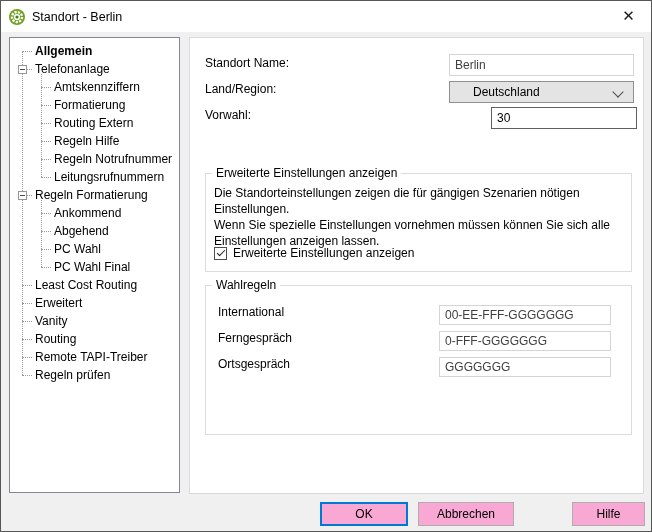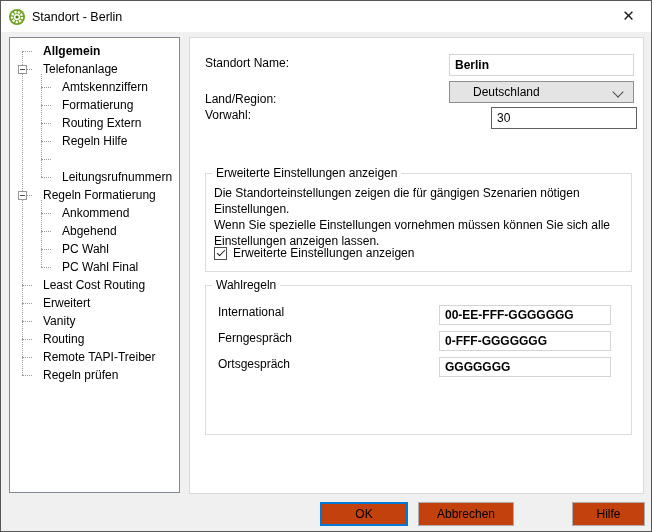--- a/index.html
+++ b/index.html
@@ -23,33 +23,33 @@
   .vl-g1{left:31px;top:36px;height:103px;}
   .vl-g2{left:31px;top:162px;height:67px;}
   .trow{height:18px;display:flex;align-items:center;position:relative;white-space:nowrap;}
   .trow.sel .tlabel{font-weight:bold;}
   .hdots{border-top:1px dotted #9a9a9a;height:0;flex:none;}
   .hdots.l0{margin-left:12px;width:10px;}
   .hdots.l1{margin-left:31px;width:10px;}
   .hdots.short{margin-left:0;width:5px;}
   .ebox{flex:none;margin-left:8px;width:9px;height:9px;box-sizing:border-box;border:1px solid #969696;background:#fff;position:relative;}
   .ebox::after{content:"";position:absolute;left:1px;right:1px;top:3px;border-top:1px solid #4c4c4c;}
-  .tlabel{margin-left:11px;}
+  .tlabel{margin-left:3px;}
   
   .rightpanel{
     position:absolute;left:188px;top:36px;width:455px;height:457px;box-sizing:border-box;
     background:#fff;border:1px solid #d9d9d9;
   }
   .flabel{position:absolute;height:22px;line-height:22px;left:15px;}
   .txt{
     position:absolute;box-sizing:border-box;height:22px;background:#fff;
     font-family:"Liberation Sans","DejaVu Sans",sans-serif;font-size:12px;
     border:1px solid #d4d4d4;padding:0 5px;color:#000;outline:none;
   }
-  .txt.disabled{color:#000000;border-color:#d4d4d4;font-weight:bold;}
+  .txt.disabled{color:#404040;border-color:#d4d4d4;}
   .txt.active{border-color:#5f5f5f;color:#000;}
   .combo{
     position:absolute;left:259px;top:43px;width:185px;height:22px;box-sizing:border-box;
     background:#e4e4e4;border:1px solid #8f8f8f;display:flex;align-items:center;padding-left:23px;cursor:default;
   }
   .chev{position:absolute;right:11px;top:6px;width:7px;height:7px;border-right:1.4px solid #4d4d4d;border-bottom:1.4px solid #4d4d4d;transform:rotate(45deg);}
   .gbox{position:absolute;left:15px;width:427px;box-sizing:border-box;border:1px solid #dcdcdc;background:#fff;}
   .gbox1{top:135px;height:99px;}
   .gbox2{top:247px;height:150px;}
   .gtitle{position:absolute;top:-8px;left:6px;background:#fff;padding:0 4px;line-height:15px;}
@@ -57,21 +57,21 @@
   .cbrow{position:absolute;left:8px;top:72px;display:flex;align-items:center;}
   .cb{flex:none;width:13px;height:13px;box-sizing:border-box;border:1px solid #4d4d4d;background:#fff;position:relative;}
   .cb::after{content:"";position:absolute;left:2px;top:2px;width:7px;height:3px;border-left:1.6px solid #1a1a1a;border-bottom:1.6px solid #1a1a1a;transform:rotate(-45deg);}
   .cblabel{margin-left:6px;}
   .wrows{position:absolute;left:0;top:19px;right:0;}
   .wrow{position:relative;height:26px;display:flex;}
   .wrow .wlabel{flex:none;width:233px;padding-left:12px;box-sizing:border-box;}
   .wrow .txt{position:relative;left:0;top:0;width:172px;height:20px;}
   
   .btn{
-    position:absolute;top:501px;height:24px;box-sizing:border-box;background:#c2410c;
+    position:absolute;top:501px;height:24px;box-sizing:border-box;background:#f9a8d4;
     border:1px solid #adadad;display:flex;align-items:center;justify-content:center;
     font-family:"Liberation Sans","DejaVu Sans",sans-serif;font-size:12px;cursor:default;
   }
   .btn-ok{left:319px;width:88px;border:2px solid #0078d7;}
   .btn-cancel{left:417px;width:96px;}
   .btn-help{left:571px;width:73px;}
 </style>
 </head>
 <body>
 
@@ -113,20 +113,21 @@
         <div class="trow">
           <span class="hdots l1"></span>
           <span class="tlabel">Routing Extern</span>
         </div>
         <div class="trow">
           <span class="hdots l1"></span>
           <span class="tlabel">Regeln Hilfe</span>
         </div>
         <div class="trow">
           <span class="hdots l1"></span>
+          <span class="tlabel">Regeln Notrufnummer</span>
         </div>
         <div class="trow">
           <span class="hdots l1"></span>
           <span class="tlabel">Leitungsrufnummern</span>
         </div>
         <div class="trow">
           <span class="ebox"></span>
           <span class="hdots short"></span>
           <span class="tlabel">Regeln Formatierung</span>
         </div>
@@ -171,21 +172,21 @@
           <span class="tlabel">Regeln prüfen</span>
         </div>
       </div>
   </div>
 
   <div class="rightpanel">
 
     <span class="flabel" style="top:14px;">Standort Name:</span>
     <input class="txt disabled" style="left: 259px; top: 16px; width: 185px;" readonly="" value="Berlin">
 
-    <span class="flabel" style="top:50px;">Land/Region:</span>
+    <span class="flabel" style="top:40px;">Land/Region:</span>
     <div class="combo">
       <span>Deutschland</span>
       <span class="chev"></span>
     </div>
 
     <span class="flabel" style="top:66px;">Vorwahl:</span>
     <input class="txt active" style="left: 301px; top: 69px; width: 146px;" value="30">
 
     <div class="gbox gbox1">
       <span class="gtitle">Erweiterte Einstellungen anzeigen</span>

